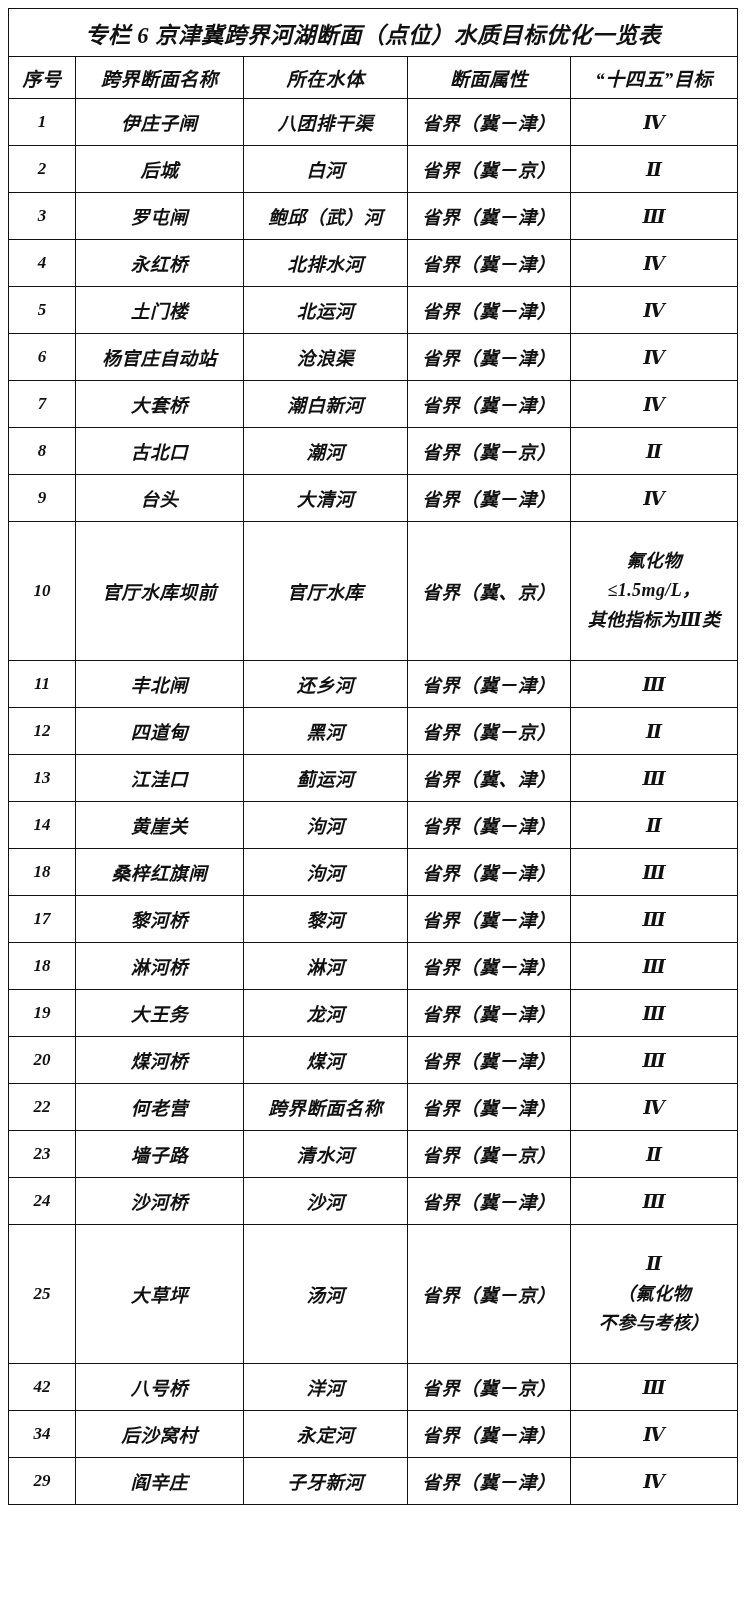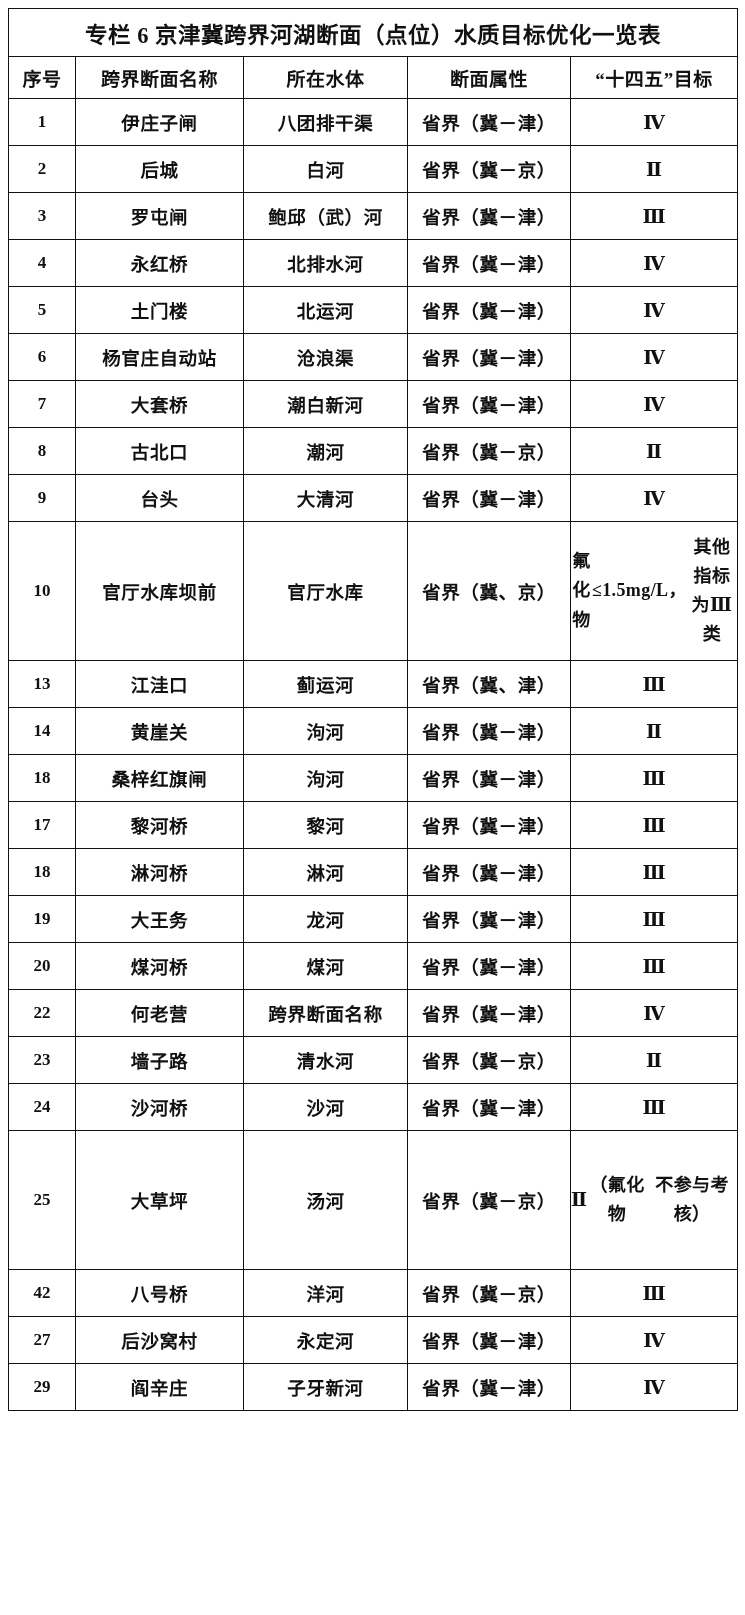--- a/index.html
+++ b/index.html
@@ -14,20 +14,21 @@
     font-family: "Liberation Serif", "DejaVu Serif", serif;
     color: #0a0a0a;
     overflow: hidden;
   }
   .page {
     position: relative;
     width: 745px;
     height: 1615px;
     box-sizing: border-box;
     padding: 8px 8px 0 8px;
+    font-style: italic;
   }
   table.wq-table {
     width: 729px;
     border-collapse: collapse;
     table-layout: fixed;
     border: 1.6px solid #111;
   }
   table.wq-table td,
   table.wq-table th {
     border: 1.1px solid #111;
@@ -71,21 +72,21 @@
   }
   tr.data-row td.target {
     font-size: 19px;
     letter-spacing: 0;
   }
   tr.tall-row td {
     height: 138px;
   }
   td.target .multi {
     display: flex;
-    flex-direction: row;
+    flex-direction: column;
     justify-content: space-between;
     align-items: center;
     line-height: 1.62;
     font-size: 18px;
     letter-spacing: 0.4px;
   }
   td.target .multi .ln-roman {
     font-size: 19px;
     letter-spacing: 0;
   }
@@ -190,20 +191,34 @@
           <td>省界（冀、京）</td>
           <td class="target">
             <div class="multi">
               <span class="ln-chem">氟化物</span>
               <span class="ln-chem">≤1.5mg/L，</span>
               <span class="ln-chem">其他指标为Ⅲ类</span>
             </div>
           </td>
         </tr>
         <tr class="data-row">
+          <td class="idx">11</td>
+          <td>丰北闸</td>
+          <td>还乡河</td>
+          <td>省界（冀－津）</td>
+          <td class="target">Ⅲ</td>
+        </tr>
+        <tr class="data-row">
+          <td class="idx">12</td>
+          <td>四道甸</td>
+          <td>黑河</td>
+          <td>省界（冀－京）</td>
+          <td class="target">Ⅱ</td>
+        </tr>
+        <tr class="data-row">
           <td class="idx">13</td>
           <td>江洼口</td>
           <td>蓟运河</td>
           <td>省界（冀、津）</td>
           <td class="target">Ⅲ</td>
         </tr>
         <tr class="data-row">
           <td class="idx">14</td>
           <td>黄崖关</td>
           <td>泃河</td>
@@ -280,21 +295,21 @@
           </td>
         </tr>
         <tr class="data-row">
           <td class="idx">42</td>
           <td>八号桥</td>
           <td>洋河</td>
           <td>省界（冀－京）</td>
           <td class="target">Ⅲ</td>
         </tr>
         <tr class="data-row">
-          <td class="idx">27</td>
+          <td class="idx">34</td>
           <td>后沙窝村</td>
           <td>永定河</td>
           <td>省界（冀－津）</td>
           <td class="target">Ⅳ</td>
         </tr>
         <tr class="data-row">
           <td class="idx">29</td>
           <td>阎辛庄</td>
           <td>子牙新河</td>
           <td>省界（冀－津）</td>

